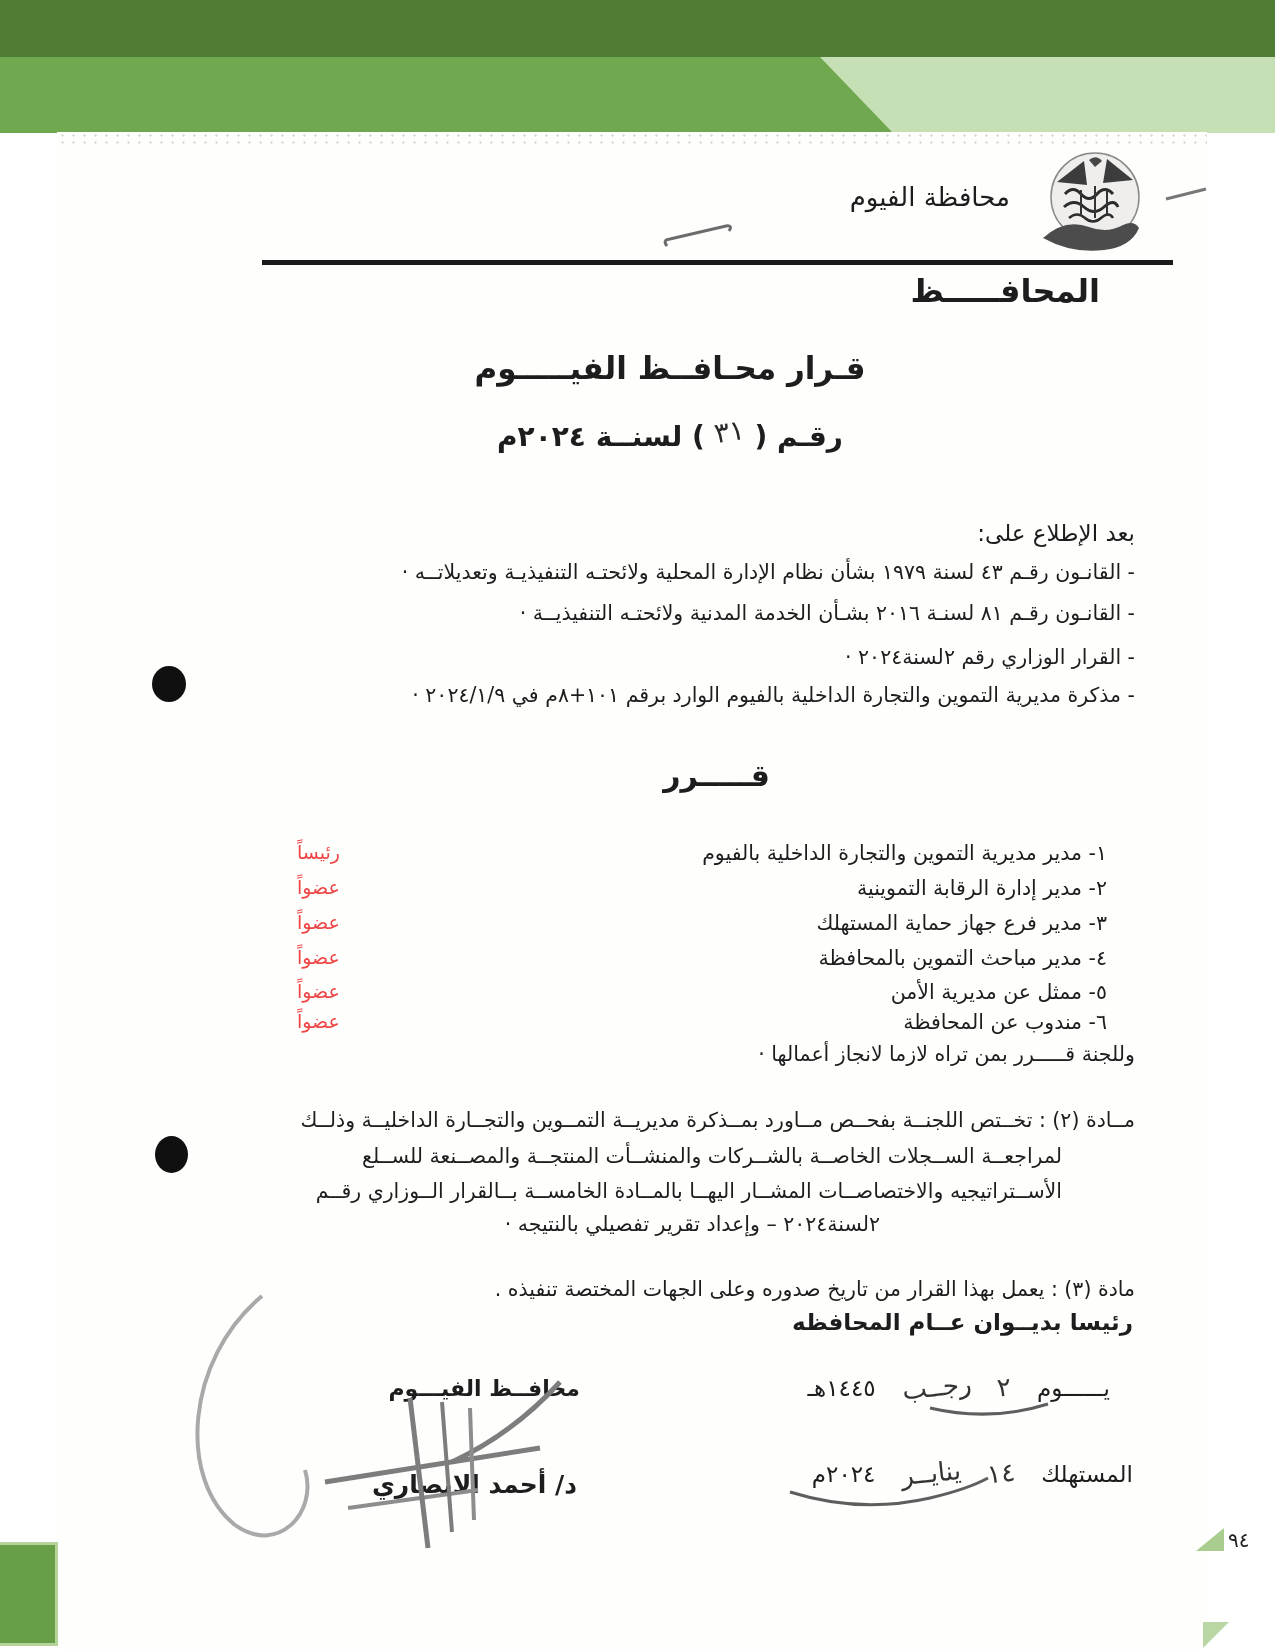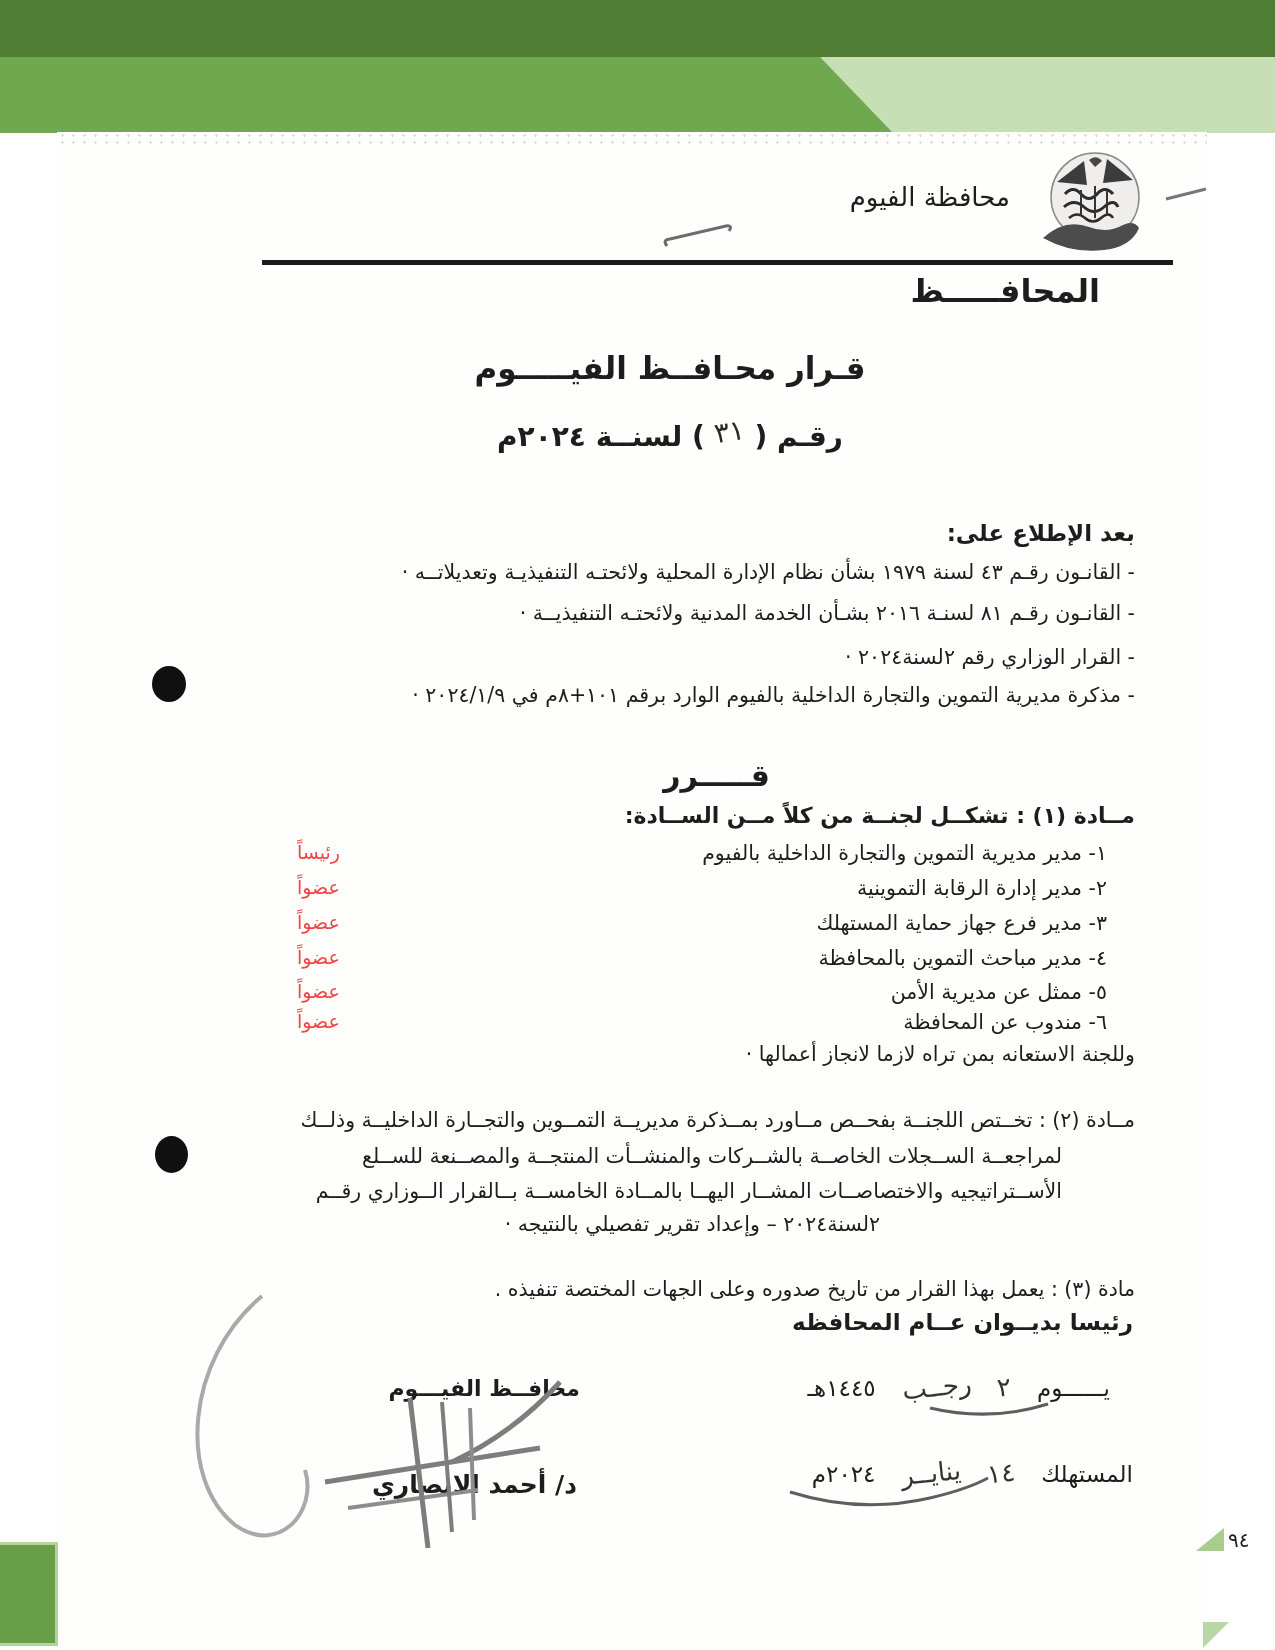--- a/index.html
+++ b/index.html
@@ -23,21 +23,21 @@
     background-size:11px 7px;}
   
   .line{position:absolute;white-space:nowrap;}
   .org-name{top:182px;right:265px;font-size:26px;font-weight:normal;}
   .rule{position:absolute;left:262px;top:260px;width:911px;height:5px;background:#1b1b1b;}
   .gov-label{top:272px;right:175px;font-size:32px;font-weight:bold;}
   .title-wrap{position:absolute;left:430px;top:350px;width:480px;text-align:center;}
   .title-l1{font-size:31px;font-weight:bold;}
   .title-l2{margin-top:34px;font-size:28px;font-weight:bold;}
   .hand{display:inline-block;transform:rotate(-9deg) translateY(-5px);font-weight:normal;color:#2a2a2a;}
-  .preamble-h{top:520px;right:140px;font-size:23px;font-weight:bold;text-align:center;}
+  .preamble-h{top:520px;right:140px;font-size:23px;font-weight:normal;text-align:center;}
   .p-item{right:140px;font-size:20.5px;}
   .p0{top:560px;margin-left:40px;}.p1{top:601px;}.p2{top:645px;}.p3{top:683px;}
   .decree-h{top:758px;right:505px;font-size:30px;font-weight:bold;}
   .art1-intro{top:803px;right:140px;font-size:22px;font-weight:bold;}
   .member{position:absolute;right:168px;width:810px;display:flex;justify-content:space-between;font-size:20.5px;}
   .m0{top:841px;}.m1{top:876px;}.m2{top:911px;}.m3{top:946px;}.m4{top:980px;}.m5{top:1010px;}
   .role{color:#ef4444;font-size:19px;}
   .art1-foot{top:1042px;right:140px;font-size:20.5px;}
   .a2{font-size:20.5px;}
   .a2l1{top:1108px;right:140px;}
@@ -102,21 +102,20 @@
     </div>
   </div>
 
   <div class="line preamble-h">بعد الإطلاع على:</div>
   <div class="line p-item p0">- القانـون رقـم ٤٣ لسنة ١٩٧٩ بشأن نظام الإدارة المحلية ولائحتـه التنفيذيـة وتعديلاتــه ·</div>
   <div class="line p-item p1">- القانـون رقـم ٨١ لسنـة ٢٠١٦ بشـأن الخدمة المدنية ولائحتـه التنفيذيــة ·</div>
   <div class="line p-item p2">- القرار الوزاري رقم ٢لسنة٢٠٢٤ ·</div>
   <div class="line p-item p3">- مذكرة مديرية التموين والتجارة الداخلية بالفيوم الوارد برقم ١٠١+٨م في ٢٠٢٤/١/٩ ·</div>
 
   <div class="line decree-h">قـــــرر</div>
-  <div class="line art1-intro">مــادة (١) : تشكــل لجنــة من كلاً مــن الســادة:</div>
 
   <div class="member m0">
     <span>١- مدير مديرية التموين والتجارة الداخلية بالفيوم</span>
     <span class="role">رئيساً</span>
   </div>
   <div class="member m1">
     <span>٢- مدير إدارة الرقابة التموينية</span>
     <span class="role">عضواً</span>
   </div>
   <div class="member m2">
@@ -128,21 +127,21 @@
     <span class="role">عضواً</span>
   </div>
   <div class="member m4">
     <span>٥- ممثل عن مديرية الأمن</span>
     <span class="role">عضواً</span>
   </div>
   <div class="member m5">
     <span>٦- مندوب عن المحافظة</span>
     <span class="role">عضواً</span>
   </div>
-  <div class="line art1-foot">وللجنة الاستعانه بمن تراه لازما لانجاز أعمالها ·</div>
+  <div class="line art1-foot">وللجنة قـــــرر بمن تراه لازما لانجاز أعمالها ·</div>
 
   <div class="line a2 a2l1">مــادة (٢) : تخــتص اللجنــة بفحــص مــاورد بمــذكرة مديريــة التمــوين والتجــارة الداخليــة وذلــك</div>
   <div class="line a2 a2l3">الأســتراتيجيه والاختصاصــات المشــار اليهــا بالمــادة الخامســة بــالقرار الــوزاري رقــم</div>
   <div class="line a2 a2l2">لمراجعــة الســجلات الخاصــة بالشــركات والمنشــأت المنتجــة والمصــنعة للســلع</div>
   <div class="line a2 a2l4">٢لسنة٢٠٢٤  – وإعداد تقرير تفصيلي بالنتيجه ·</div>
 
   <div class="line art3">مادة (٣) : يعمل بهذا القرار من تاريخ صدوره وعلى الجهات المختصة تنفيذه .</div>
   <div class="line issued">رئيسا بديــوان عــام المحافظه</div>
 
   <div class="date-row d1">

